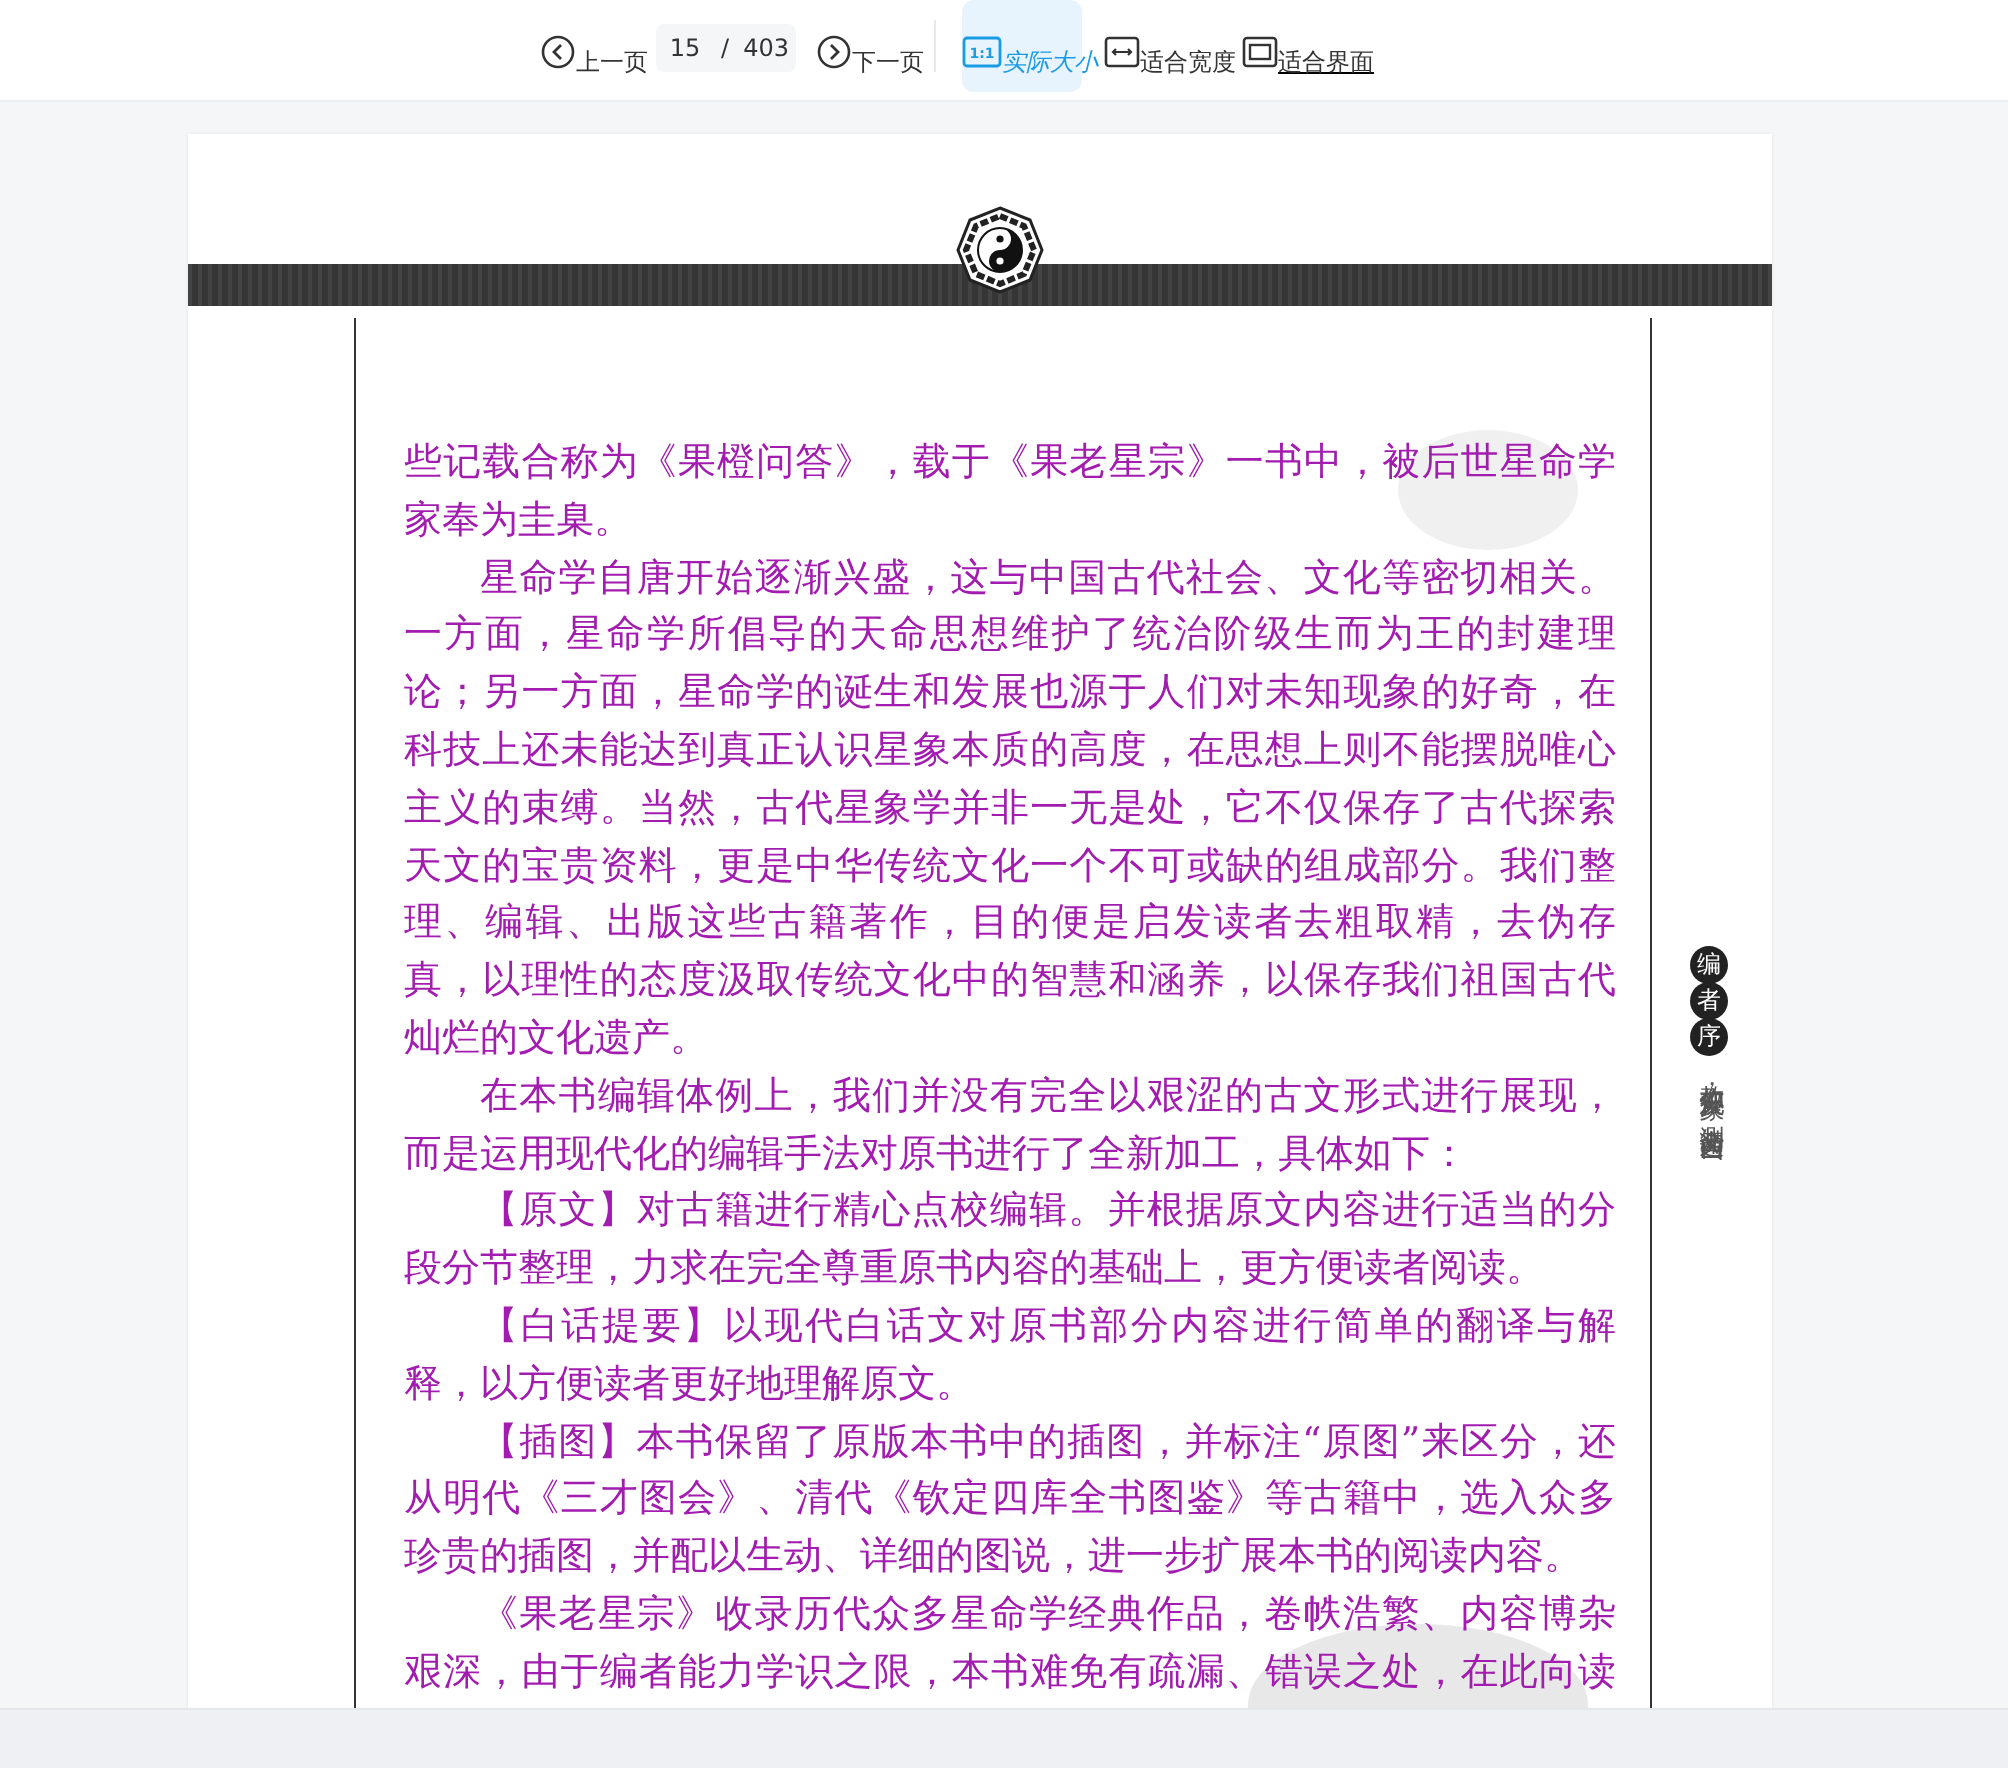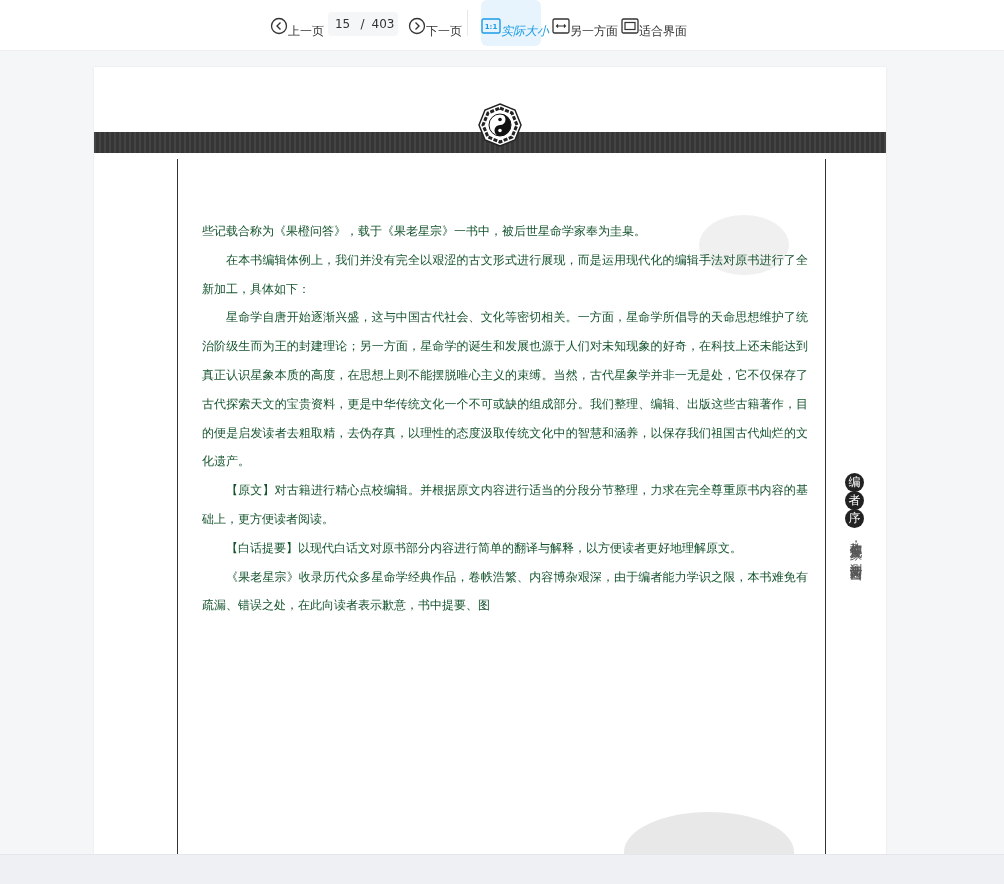--- a/index.html
+++ b/index.html
@@ -17,21 +17,21 @@
 
   .viewer{position:absolute;left:0;top:51px;width:1004px;height:803px;background:#f5f6f8;overflow:hidden;}
   .page{position:absolute;left:94px;top:16px;width:792px;height:900px;background:#ffffff;box-shadow:0 0 2px rgba(0,0,0,0.08);}
   .band{position:absolute;left:0;top:65px;width:792px;height:21px;background:#3a3a3a;
         background-image:repeating-linear-gradient(90deg,rgba(255,255,255,0.05) 0 2px,rgba(0,0,0,0.08) 2px 5px);}
   .emblem{position:absolute;left:384px;top:36px;width:44px;height:44px;}
   .vrule-l{position:absolute;left:83px;top:92px;width:1px;height:720px;background:#333;}
   .vrule-r{position:absolute;left:731px;top:92px;width:1px;height:720px;background:#333;}
   .watermark{position:absolute;left:605px;top:148px;width:90px;height:60px;border-radius:50%;background:#ececec;opacity:0.8;}
   .watermark2{position:absolute;left:530px;top:745px;width:170px;height:80px;border-radius:50% 50% 0 0;background:#e6e6e6;opacity:0.9;}
-  .text{position:absolute;left:108px;top:150px;width:606px;font-family:"DejaVu Serif",serif;font-size:12px;color:#14532d;line-height:28.8px;}
+  .text{position:absolute;left:108px;top:150px;width:606px;font-family:"DejaVu Serif",serif;font-size:19px;color:#a21caf;line-height:28.8px;}
   .text p{margin:0;text-align:justify;text-align-last:left;}
   .text p.ind{text-indent:2em;}
   .side{position:absolute;left:751px;top:406px;width:22px;}
   .side .circ{width:19px;height:19px;border-radius:50%;background:#222;color:#fff;font-family:"DejaVu Serif",serif;font-size:12px;line-height:19px;text-align:center;margin-bottom:-1px;}
   .side .vtext{writing-mode:vertical-rl;font-family:"DejaVu Sans",sans-serif;font-size:12.5px;color:#555;margin-top:6px;margin-left:2px;letter-spacing:1px;}
   .bottom-bar{position:absolute;left:0;top:854px;width:1004px;height:30px;background:#eff0f3;border-top:1px solid #e4e6ea;}
 </style>
 </head>
 <body>
 
@@ -74,24 +74,24 @@
     <span class="lbl">实际大小</span>
   </div>
 
   <div class="tb-btn" style="left:552px;width:56px;">
     <span class="ic">
       <svg width="18" height="16" viewBox="0 0 18 16">
           <rect x="1" y="1" width="16" height="14" rx="1.5" fill="none" stroke="#333" stroke-width="1.3"></rect>
           <path d="M4.5 8 H13.5 M6 6.5 L4.5 8 L6 9.5 M12 6.5 L13.5 8 L12 9.5" fill="none" stroke="#333" stroke-width="1.1"></path>
         </svg>
     </span>
-    <span class="lbl">另一方面</span>
+    <span class="lbl">适合宽度</span>
   </div>
 
-  <div class="tb-btn" style="left:621px;width:56px;">
+  <div class="tb-btn" style="left:621px;width:56px;text-decoration:underline;">
     <span class="ic">
       <svg width="18" height="16" viewBox="0 0 18 16">
           <rect x="1" y="1" width="16" height="14" rx="1.5" fill="none" stroke="#333" stroke-width="1.3"></rect>
           <rect x="4" y="4.5" width="10" height="7" fill="none" stroke="#333" stroke-width="1.2"></rect>
         </svg>
     </span>
     <span class="lbl">适合界面</span>
   </div>
 </div>
 
@@ -109,24 +109,25 @@
         <circle cx="22" cy="27.5" r="1.8" fill="#fff"></circle>
       </svg>
     </div>
     <div class="vrule-l"></div>
     <div class="vrule-r"></div>
     <div class="watermark"></div>
     <div class="watermark2"></div>
 
     <div class="text">
       <p>些记载合称为《果橙问答》，载于《果老星宗》一书中，被后世星命学家奉为圭臬。</p>
+      <p class="ind">星命学自唐开始逐渐兴盛，这与中国古代社会、文化等密切相关。一方面，星命学所倡导的天命思想维护了统治阶级生而为王的封建理论；另一方面，星命学的诞生和发展也源于人们对未知现象的好奇，在科技上还未能达到真正认识星象本质的高度，在思想上则不能摆脱唯心主义的束缚。当然，古代星象学并非一无是处，它不仅保存了古代探索天文的宝贵资料，更是中华传统文化一个不可或缺的组成部分。我们整理、编辑、出版这些古籍著作，目的便是启发读者去粗取精，去伪存真，以理性的态度汲取传统文化中的智慧和涵养，以保存我们祖国古代灿烂的文化遗产。</p>
       <p class="ind">在本书编辑体例上，我们并没有完全以艰涩的古文形式进行展现，而是运用现代化的编辑手法对原书进行了全新加工，具体如下：</p>
-      <p class="ind">星命学自唐开始逐渐兴盛，这与中国古代社会、文化等密切相关。一方面，星命学所倡导的天命思想维护了统治阶级生而为王的封建理论；另一方面，星命学的诞生和发展也源于人们对未知现象的好奇，在科技上还未能达到真正认识星象本质的高度，在思想上则不能摆脱唯心主义的束缚。当然，古代星象学并非一无是处，它不仅保存了古代探索天文的宝贵资料，更是中华传统文化一个不可或缺的组成部分。我们整理、编辑、出版这些古籍著作，目的便是启发读者去粗取精，去伪存真，以理性的态度汲取传统文化中的智慧和涵养，以保存我们祖国古代灿烂的文化遗产。</p>
       <p class="ind">【原文】对古籍进行精心点校编辑。并根据原文内容进行适当的分段分节整理，力求在完全尊重原书内容的基础上，更方便读者阅读。</p>
       <p class="ind">【白话提要】以现代白话文对原书部分内容进行简单的翻译与解释，以方便读者更好地理解原文。</p>
+      <p class="ind">【插图】本书保留了原版本书中的插图，并标注“原图”来区分，还从明代《三才图会》、清代《钦定四库全书图鉴》等古籍中，选入众多珍贵的插图，并配以生动、详细的图说，进一步扩展本书的阅读内容。</p>
       <p class="ind">《果老星宗》收录历代众多星命学经典作品，卷帙浩繁、内容博杂艰深，由于编者能力学识之限，本书难免有疏漏、错误之处，在此向读者表示歉意，书中提要、图</p>
     </div>
 
     <div class="side">
       <div class="circ">编</div>
       <div class="circ">者</div>
       <div class="circ">序</div>
       <div class="vtext">教你仰观天象，测知命运吉凶</div>
     </div>
   </div>

